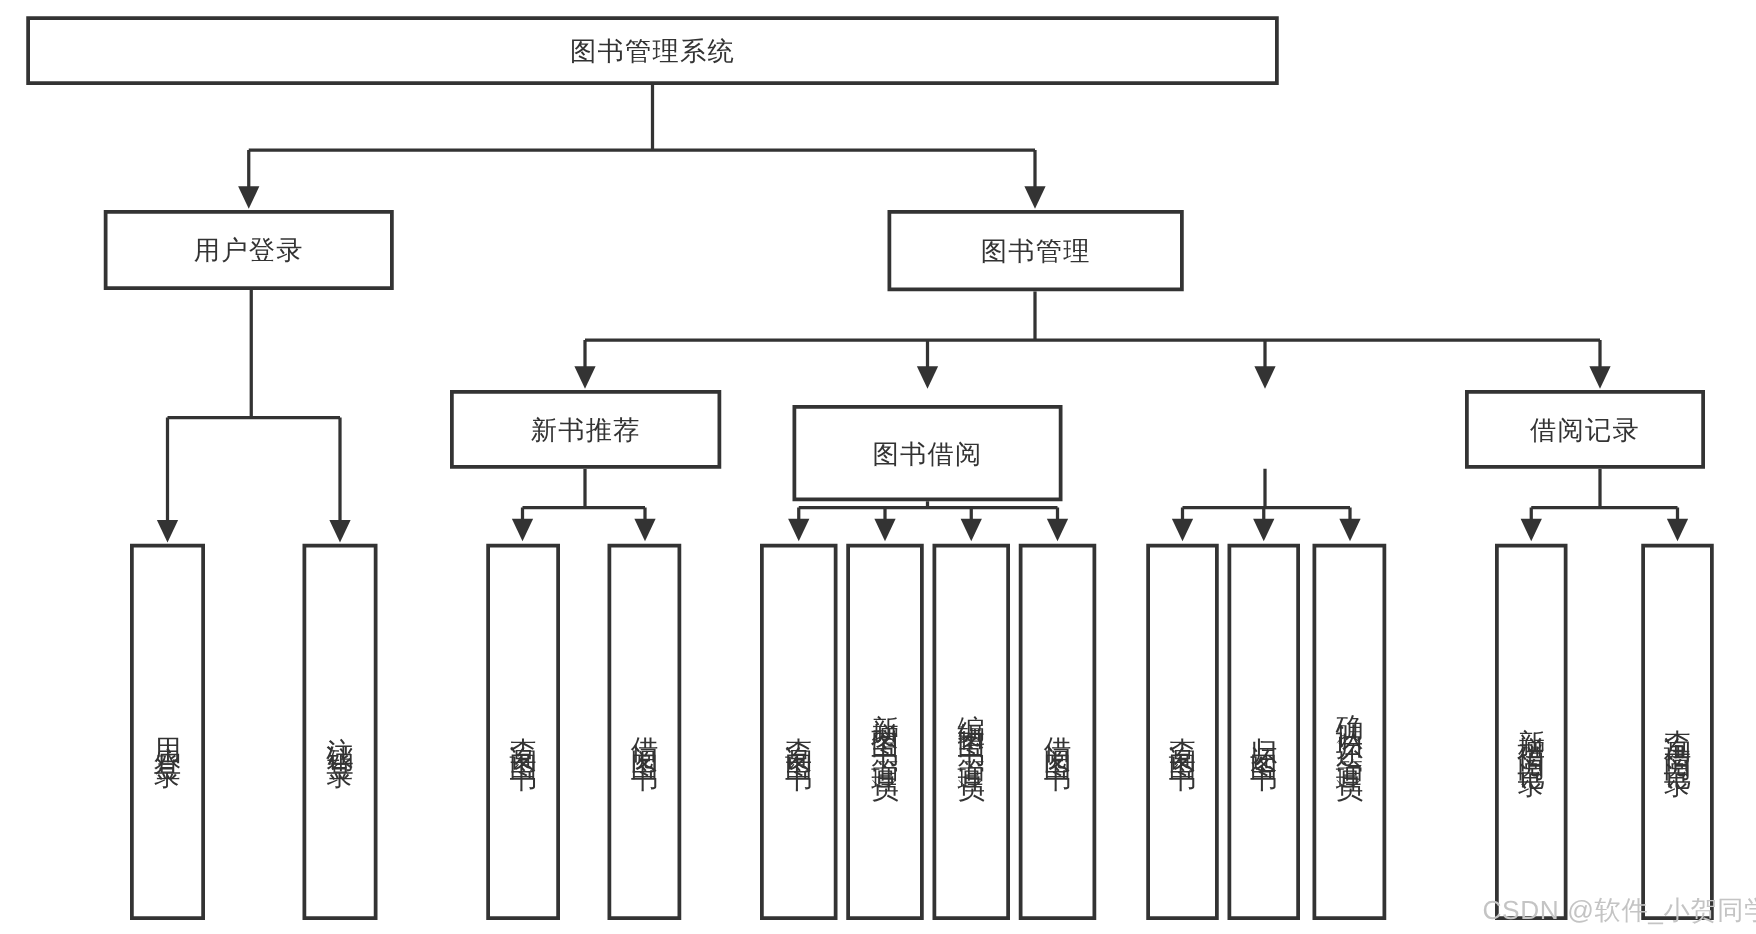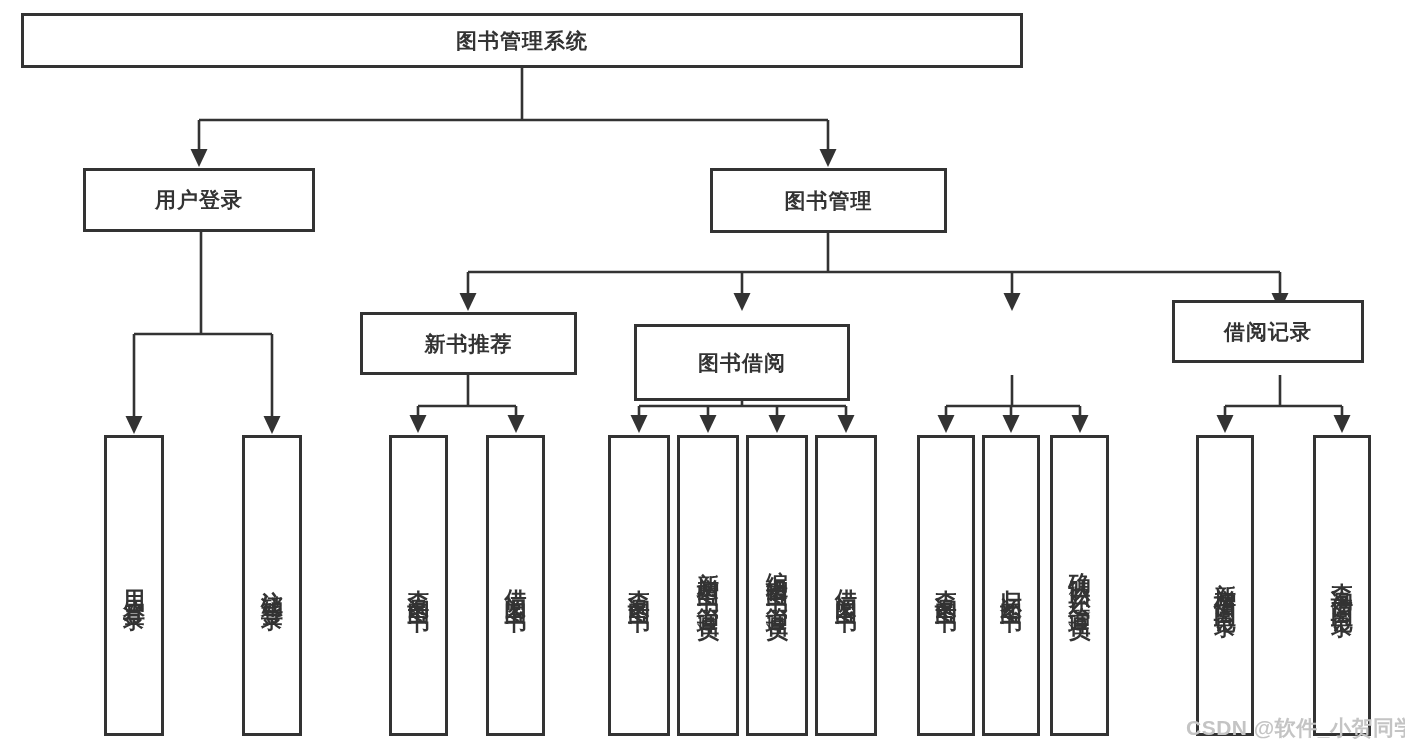--- a/index.html
+++ b/index.html
@@ -4,21 +4,21 @@
 <style>
   :root{
     --line:#333333; --text:#333333; --bg:#ffffff; --wm:#c4c4c4;
   }
   html,body{margin:0;padding:0;}
   body{
     width:1405px;height:747px;background:var(--bg);
     font-family:"Liberation Sans","DejaVu Sans",sans-serif;
     position:relative;overflow:hidden;color:var(--text);
   }
-  .stage{position:absolute;left:0;top:0;width:1405px;height:747px;font-weight:bold;}
+  .stage{position:absolute;left:0;top:0;width:1405px;height:747px;}
   svg.connectors{position:absolute;left:0;top:0;z-index:1;}
   svg.connectors path, svg.connectors line{stroke:var(--line);stroke-width:2.6;fill:none;}
   svg.connectors polygon{fill:var(--line);stroke:none;}
   .node{
     position:absolute;box-sizing:border-box;background:#fff;
     border:3px solid var(--line);display:flex;align-items:center;justify-content:center;
     z-index:2;
   }
   .node.h span{
     font-size:21px;letter-spacing:1px;white-space:nowrap;color:var(--text);
@@ -116,21 +116,21 @@
   <div class="node h" style="left:710px;top:168px;width:237px;height:65px">
     <span>图书管理</span>
   </div>
 
   <div class="node h" style="left:360px;top:312px;width:217px;height:63px">
     <span>新书推荐</span>
   </div>
   <div class="node h" style="left:634px;top:324px;width:216px;height:77px">
     <span>图书借阅</span>
   </div>
-  <div class="node h" style="left:1172px;top:300px;width:192px;height:63px">
+  <div class="node h" style="left:1172px;top:312px;width:192px;height:63px">
     <span>借阅记录</span>
   </div>
 
   <div class="node v" style="left:104px;top:435px;width:60px;height:301px">
     <span>用户登录</span>
   </div>
   <div class="node v" style="left:242px;top:435px;width:60px;height:301px">
     <span>注销登录</span>
   </div>
 

